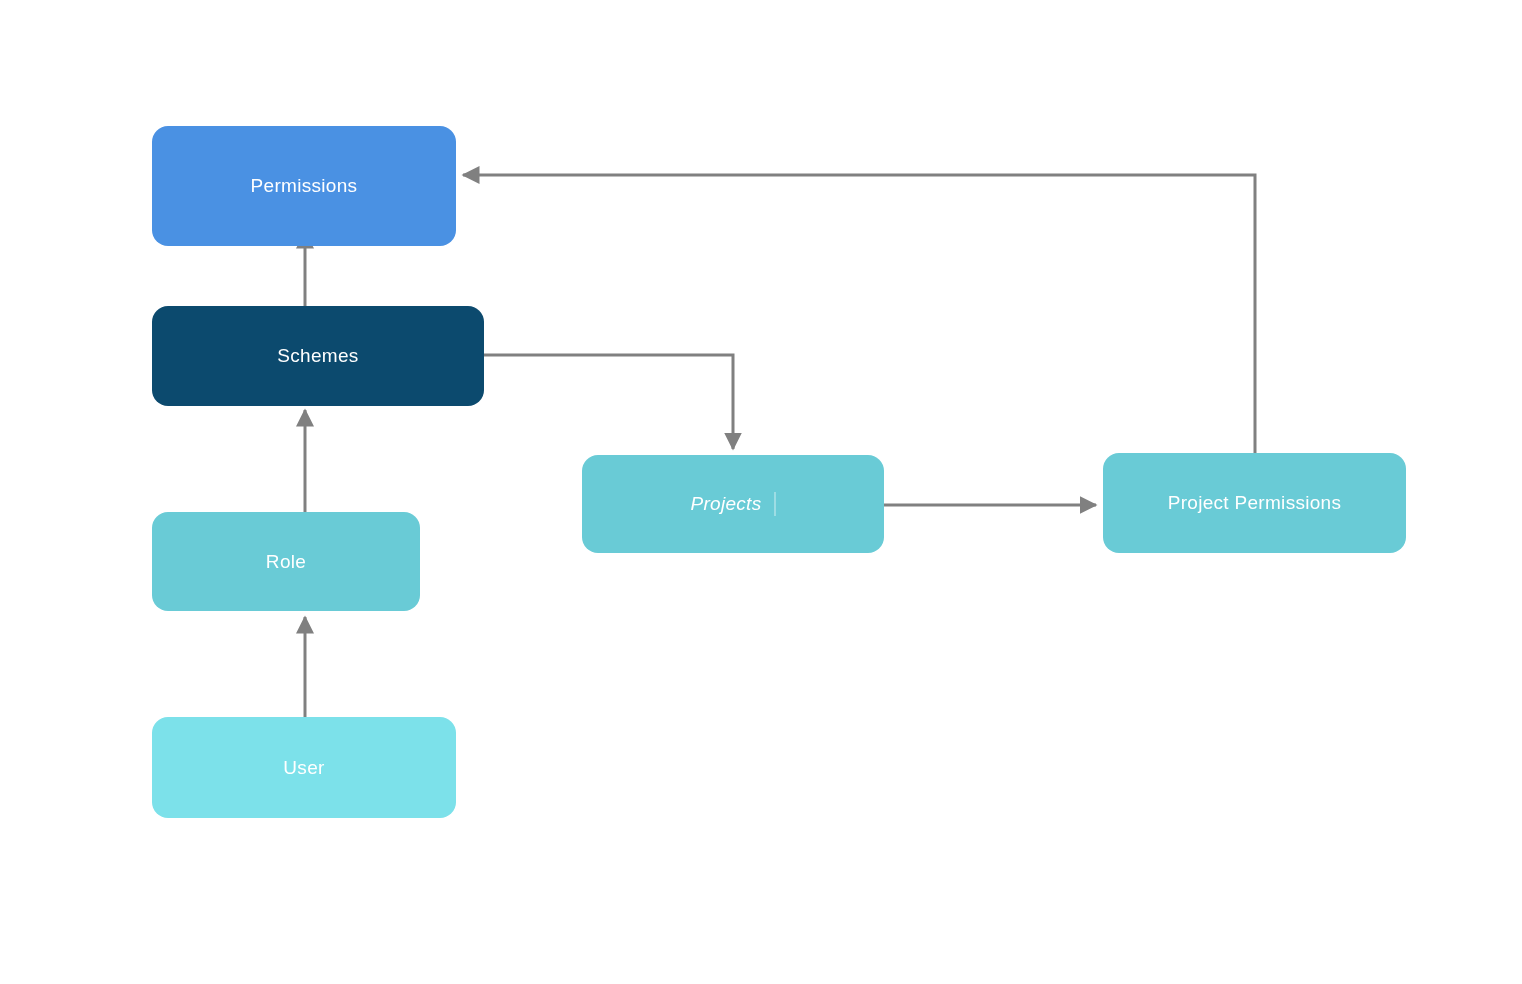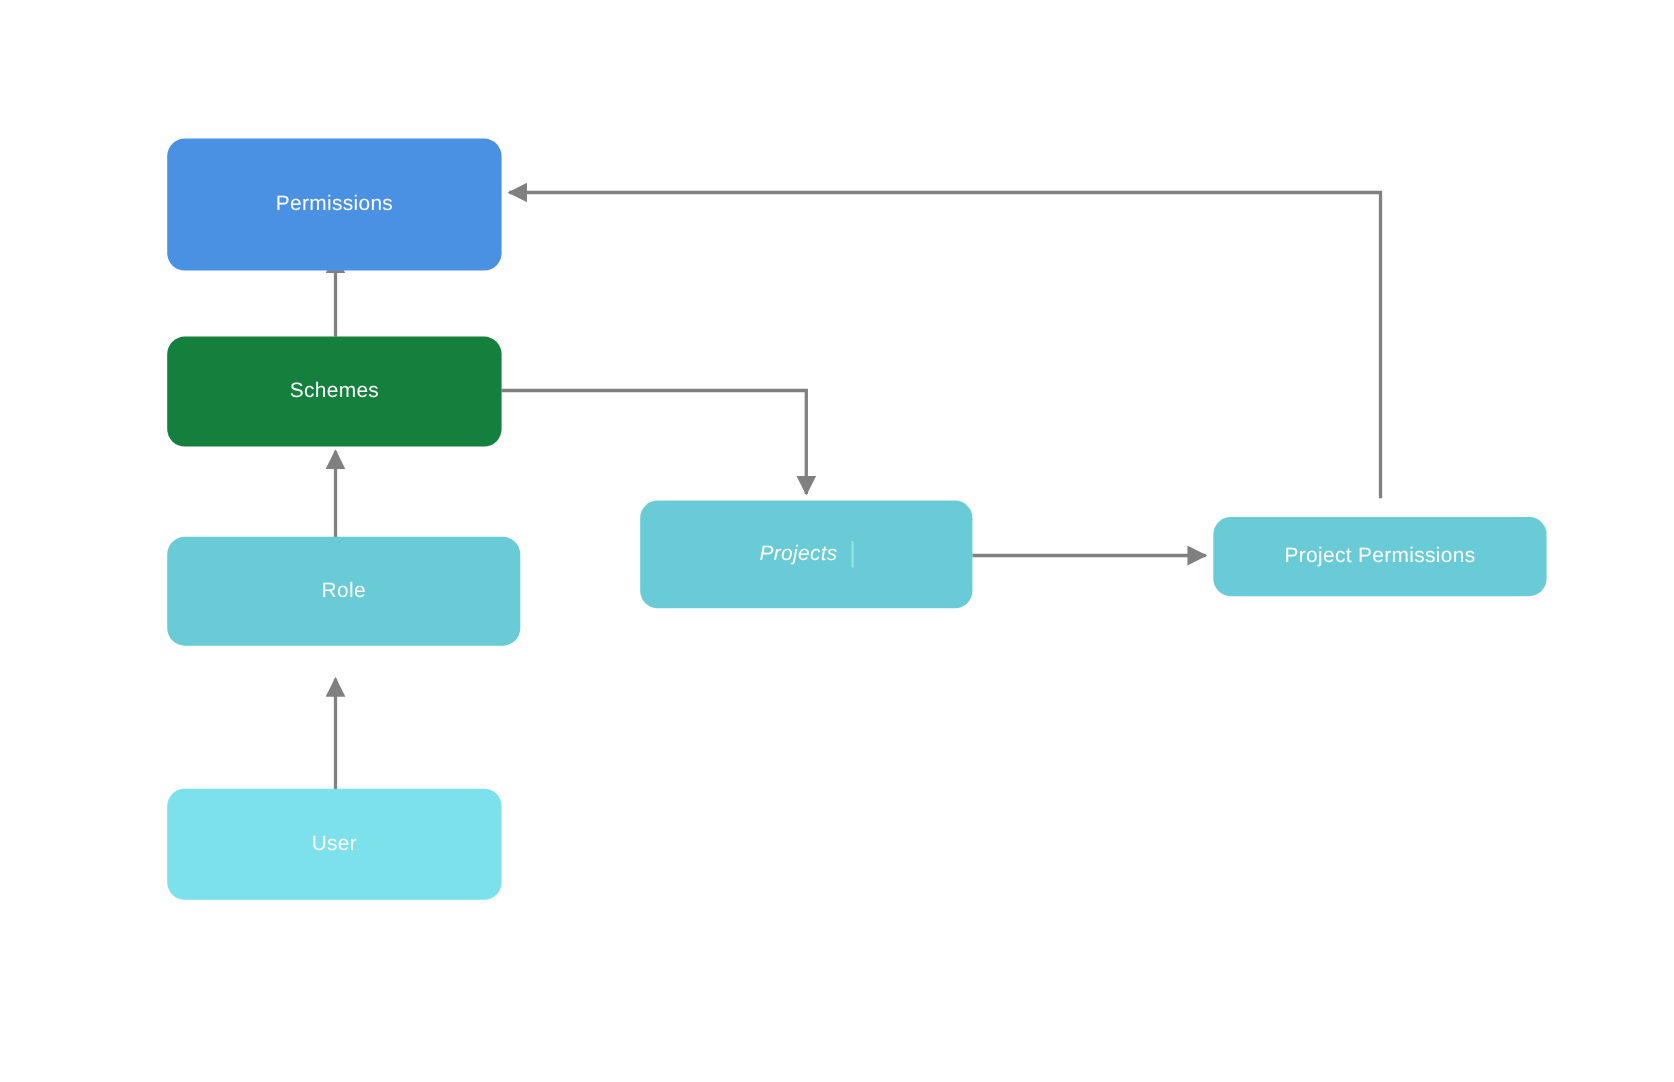--- a/index.html
+++ b/index.html
@@ -62,34 +62,34 @@
       <polyline points="305,306 305,232" fill="none" stroke="#808080" stroke-width="3" marker-end="url(#arrowhead)"></polyline>
       <polyline points="456,355 733,355 733,449" fill="none" stroke="#808080" stroke-width="3" marker-end="url(#arrowhead)"></polyline>
       <polyline points="884,505 1096,505" fill="none" stroke="#808080" stroke-width="3" marker-end="url(#arrowhead)"></polyline>
       <polyline points="1255,453 1255,175 463,175" fill="none" stroke="#808080" stroke-width="3" marker-end="url(#arrowhead)"></polyline>
     </svg>
 
   <div class="node" style="left: 152px; top: 126px; width: 304px; height: 120px; background: rgb(74, 145, 227);">
     <span class="node-label" style="color: rgb(255, 255, 255);">Permissions</span>
   </div>
 
-  <div class="node" style="left: 152px; top: 306px; width: 304px; height: 100px; background: #15803d;">
+  <div class="node" style="left: 152px; top: 306px; width: 332px; height: 100px; background: #0c4a6e;">
     <span class="node-label" style="color: rgb(255, 255, 255);">Schemes</span>
   </div>
 
-  <div class="node" style="left: 152px; top: 488px; width: 321px; height: 99px; background: rgb(105, 203, 214);">
+  <div class="node" style="left: 152px; top: 512px; width: 268px; height: 99px; background: rgb(105, 203, 214);">
     <span class="node-label" style="color: rgb(255, 255, 255);">Role</span>
   </div>
 
   <div class="node" style="left: 152px; top: 717px; width: 304px; height: 101px; background: rgb(124, 225, 234); border-radius: 16px;">
     <span class="node-label" style="color: rgb(255, 255, 255);">User</span>
   </div>
 
   <div class="node" style="left: 582px; top: 455px; width: 302px; height: 98px; background: rgb(105, 203, 214);">
     <span class="node-label" style="color: rgb(255, 255, 255); font-style: italic;">Projects</span>
     <span class="caret"></span>
   </div>
 
-  <div class="node" style="left: 1103px; top: 453px; width: 303px; height: 72px; background: rgb(105, 203, 214); margin-top: 17px;">
+  <div class="node" style="left: 1103px; top: 453px; width: 303px; height: 100px; background: rgb(105, 203, 214);">
     <span class="node-label" style="color: rgb(255, 255, 255);">Project Permissions</span>
   </div>
 
 </div>
 
 </body></html>

